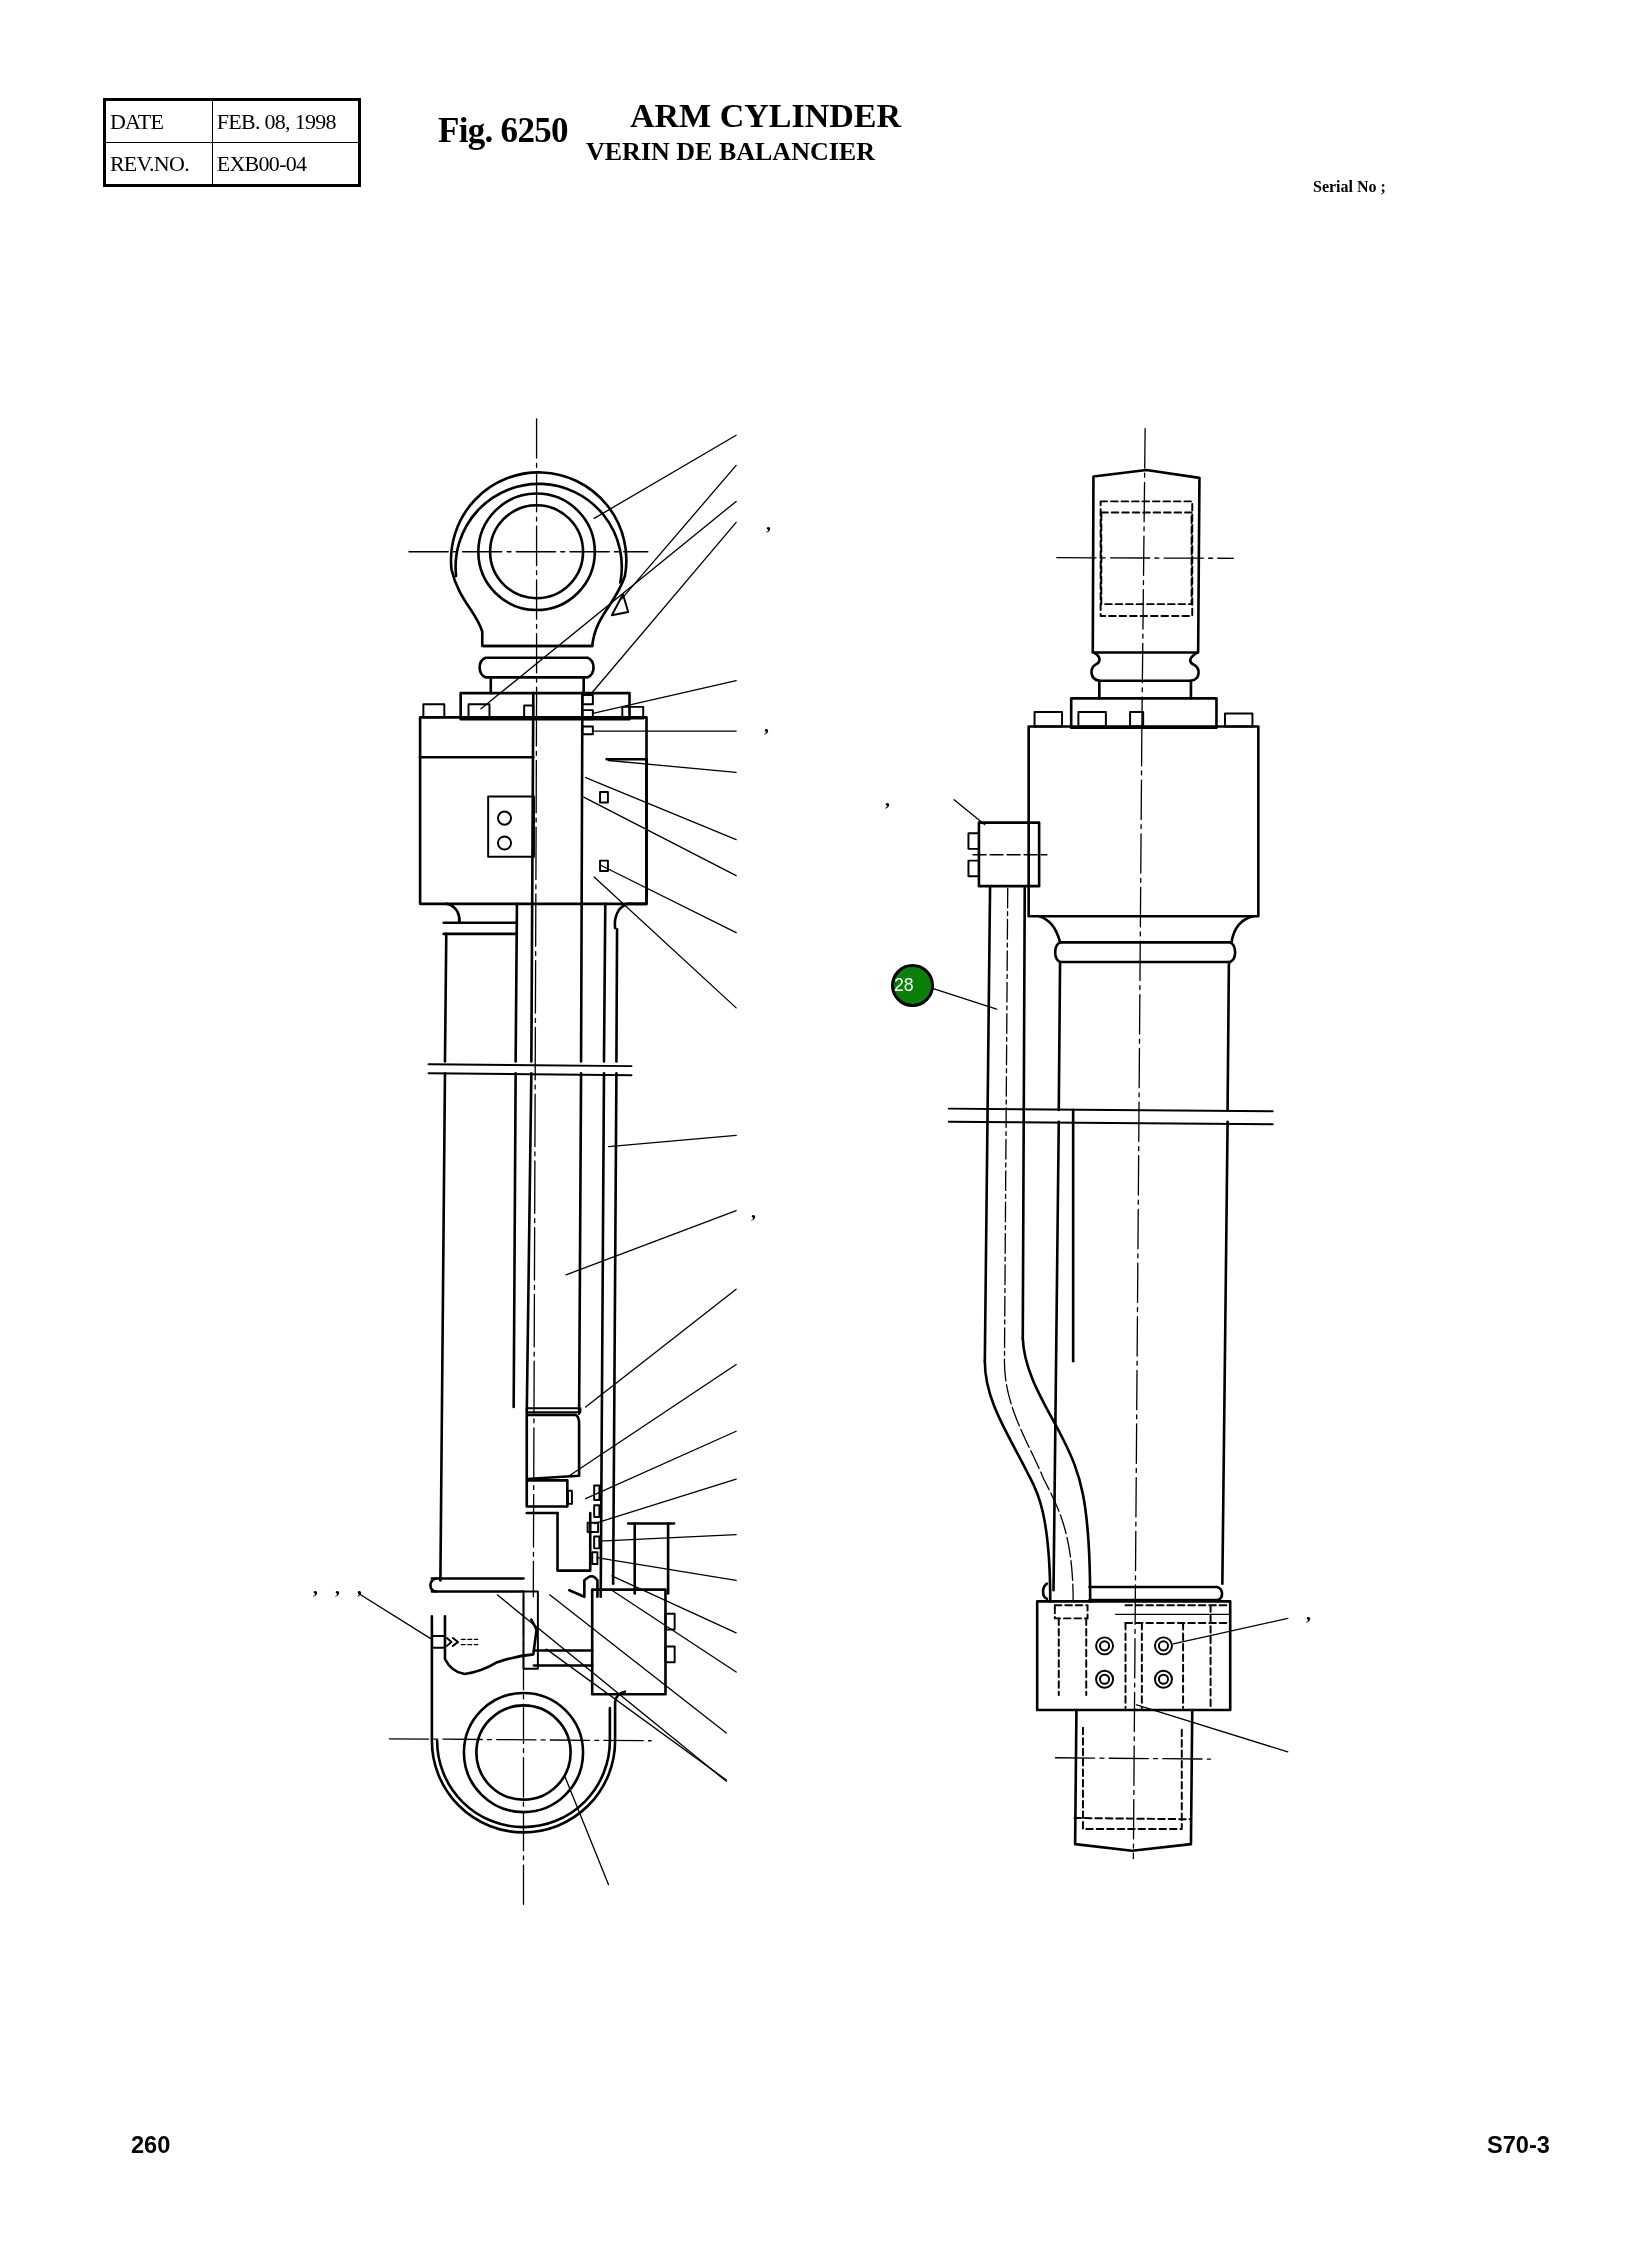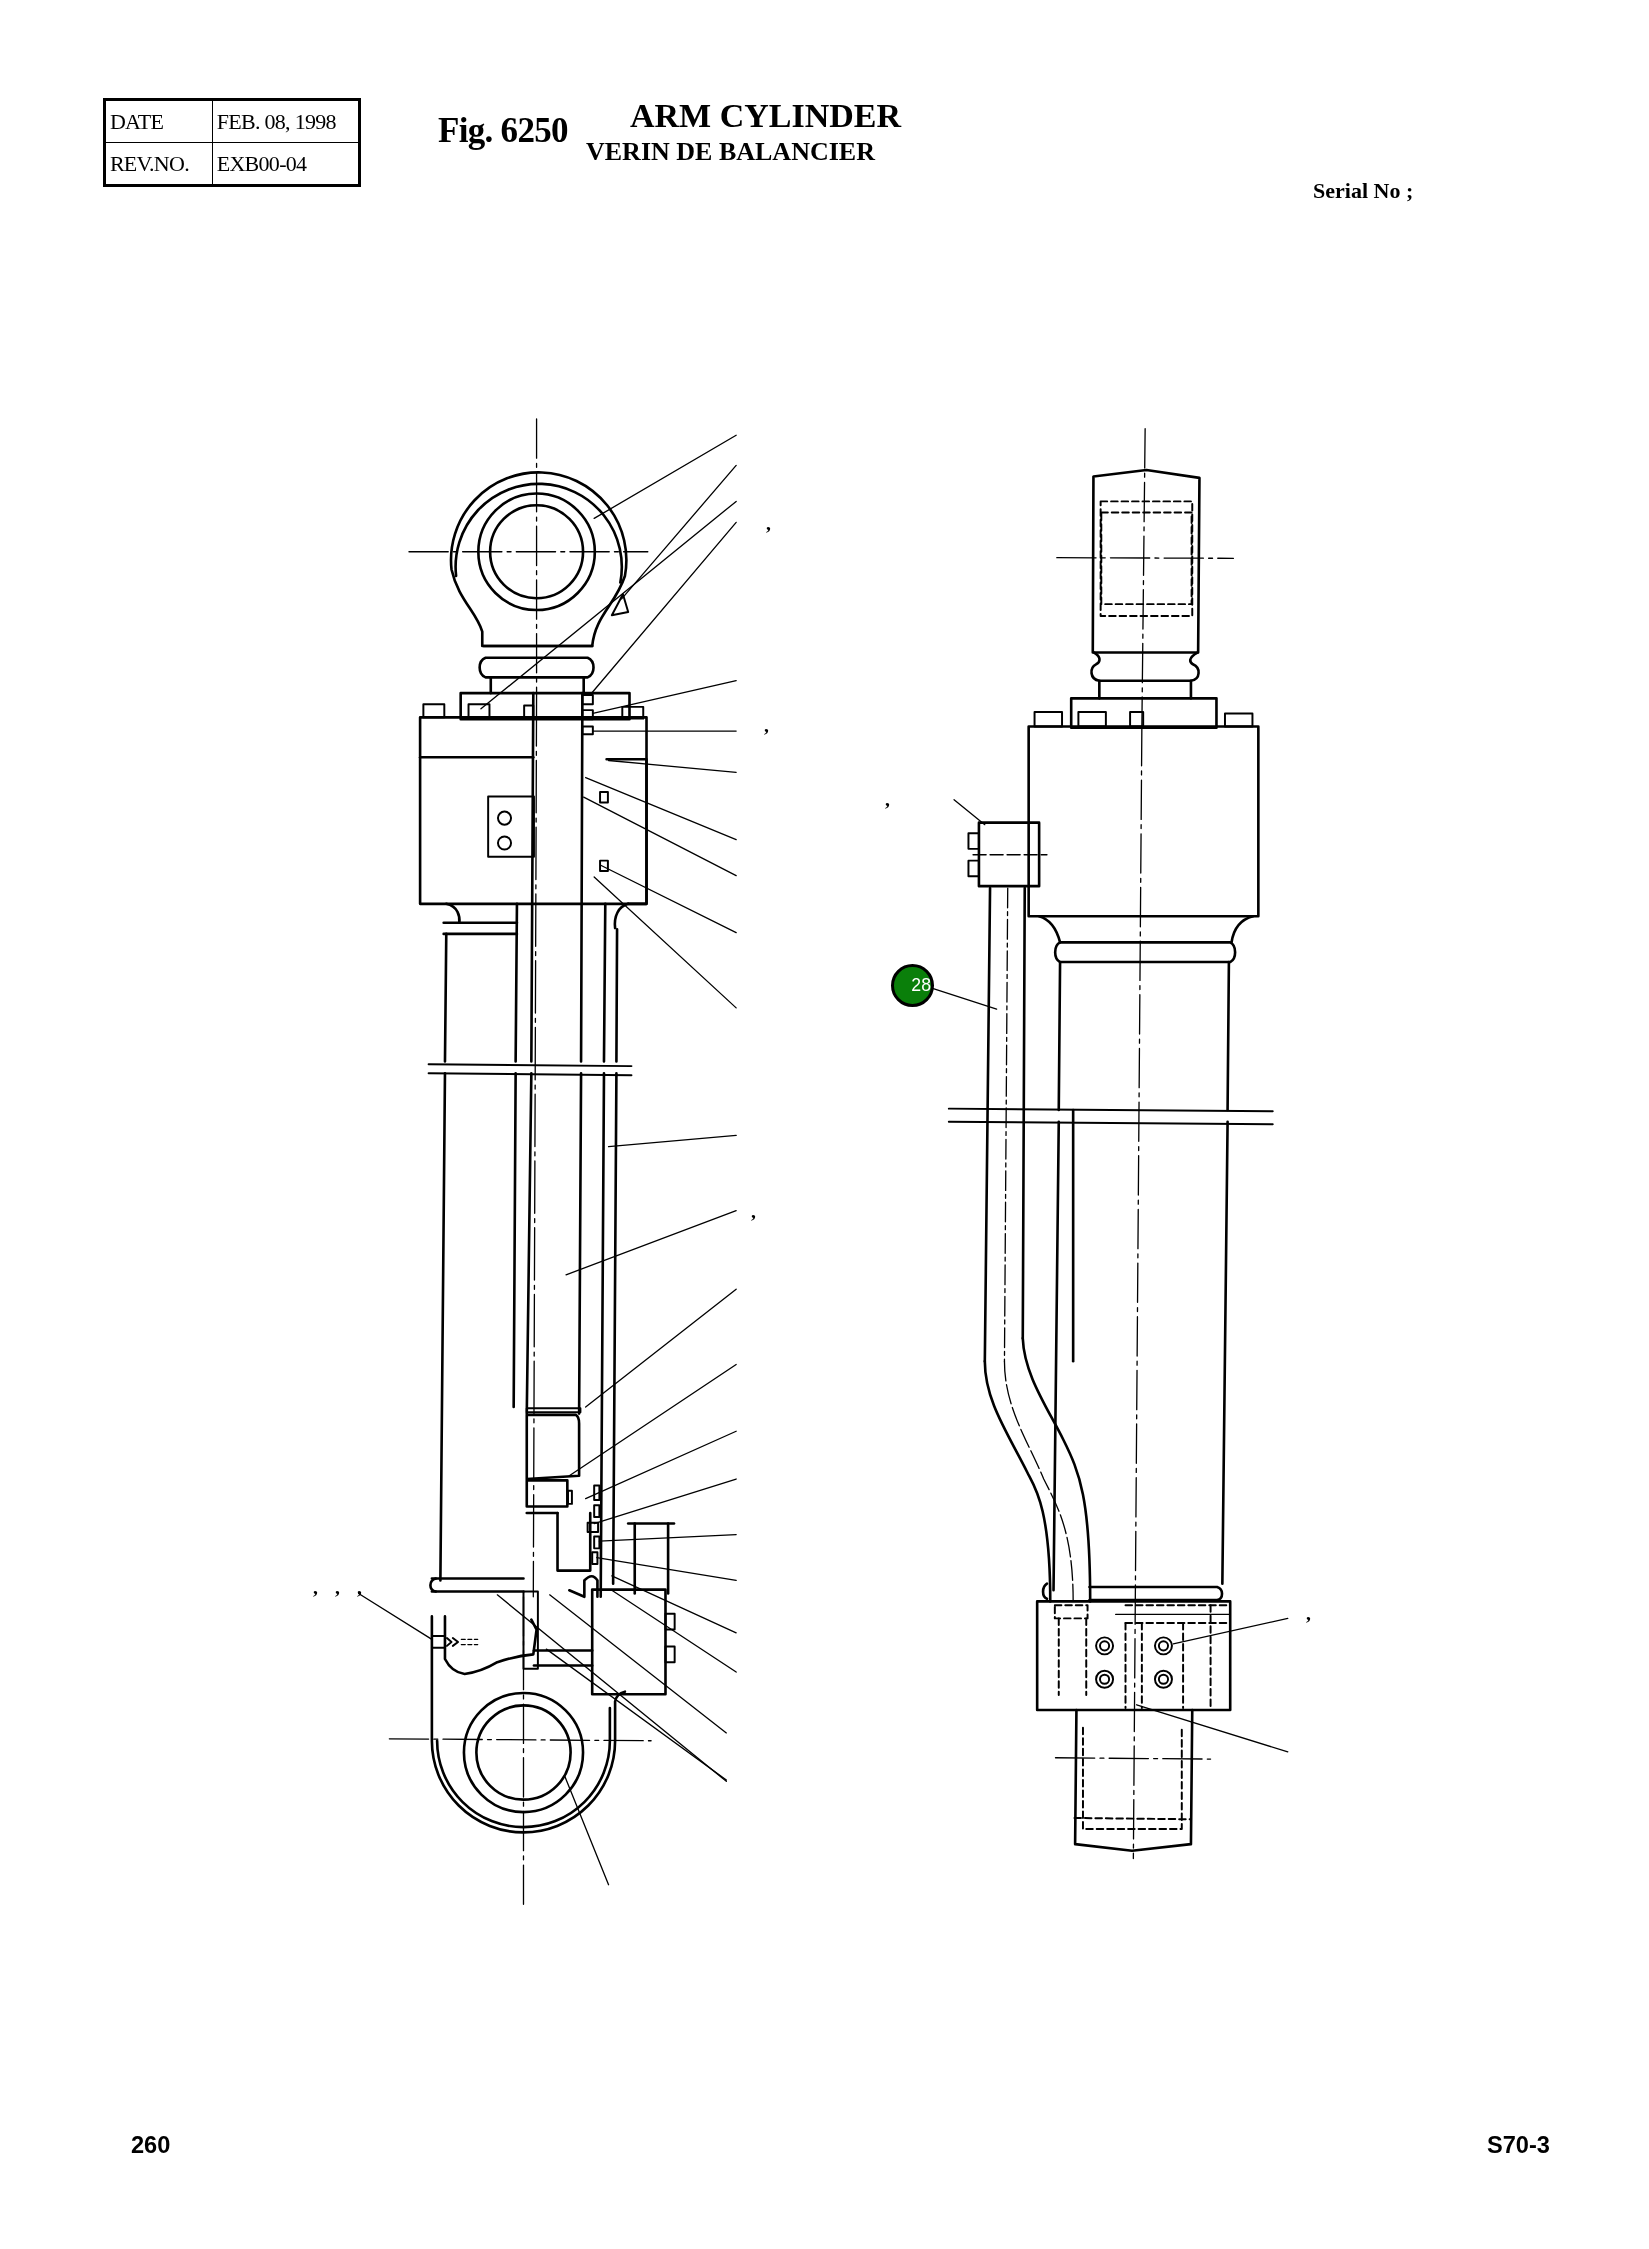--- a/index.html
+++ b/index.html
@@ -4,26 +4,26 @@
 <style>
   html,body{margin:0;padding:0;background:#ffffff;}
   body{width:1649px;height:2250px;position:relative;overflow:hidden;font-family:"Liberation Serif","DejaVu Serif",serif;color:#000;}
   .rev-table{position:absolute;left:103px;top:98px;border-collapse:collapse;border:3.3px solid #000;}
   .rev-table td{border:1.3px solid #000;font-family:"Liberation Serif",serif;font-size:22px;height:41px;padding:0 3.9px;letter-spacing:-0.7px;}
   .rev-table td.lbl{width:98px;}
   .rev-table td.val{width:137px;}
   .fig-no{position:absolute;left:438px;top:111px;font-size:35px;font-weight:bold;font-family:"Liberation Serif",serif;letter-spacing:-0.7px;}
   .title-en{position:absolute;left:586px;top:97px;font-size:34px;font-weight:bold;font-family:"Liberation Serif",serif;letter-spacing:0px;margin-left:44px;}
   .title-fr{position:absolute;left:586px;top:137px;font-size:26px;font-weight:bold;font-family:"Liberation Serif",serif;}
-  .serial{position:absolute;left:1313px;top:178px;font-size:22px;font-weight:bold;font-family:"Liberation Serif",serif;}
+  .serial{position:absolute;left:1313px;top:178px;font-size:16px;font-weight:bold;font-family:"Liberation Serif",serif;}
   .page-no{position:absolute;left:115px;top:2132px;font-size:23.6px;font-weight:bold;font-family:"Liberation Sans",sans-serif;margin-left:16px;}
   .model{position:absolute;left:1487px;top:2132px;font-size:23.6px;font-weight:bold;font-family:"Liberation Sans",sans-serif;}
   svg.drawing{position:absolute;left:0;top:0;}
   .comma{position:absolute;font-size:19.6px;font-weight:bold;font-family:"Liberation Serif",serif;}
-  .badge{position:absolute;left:891px;top:964px;width:37px;height:37px;border-radius:50%;background:#0a7f0a;border:3.3px solid #000;display:flex;align-items:center;justify-content:flex-end;color:#fff;font-family:"Liberation Sans",sans-serif;font-size:17.7px;cursor:pointer;}
+  .badge{position:absolute;left:891px;top:964px;width:37px;height:37px;border-radius:50%;background:#0a7f0a;border:3.3px solid #000;display:flex;align-items:center;justify-content:flex-start;color:#fff;font-family:"Liberation Sans",sans-serif;font-size:17.7px;cursor:pointer;}
 </style>
 </head>
 <body>
 
 <table class="rev-table">
   <tbody>
       <tr>
     <td class="lbl">DATE</td>
     <td class="val">FEB. 08, 1998</td>
   </tr>

